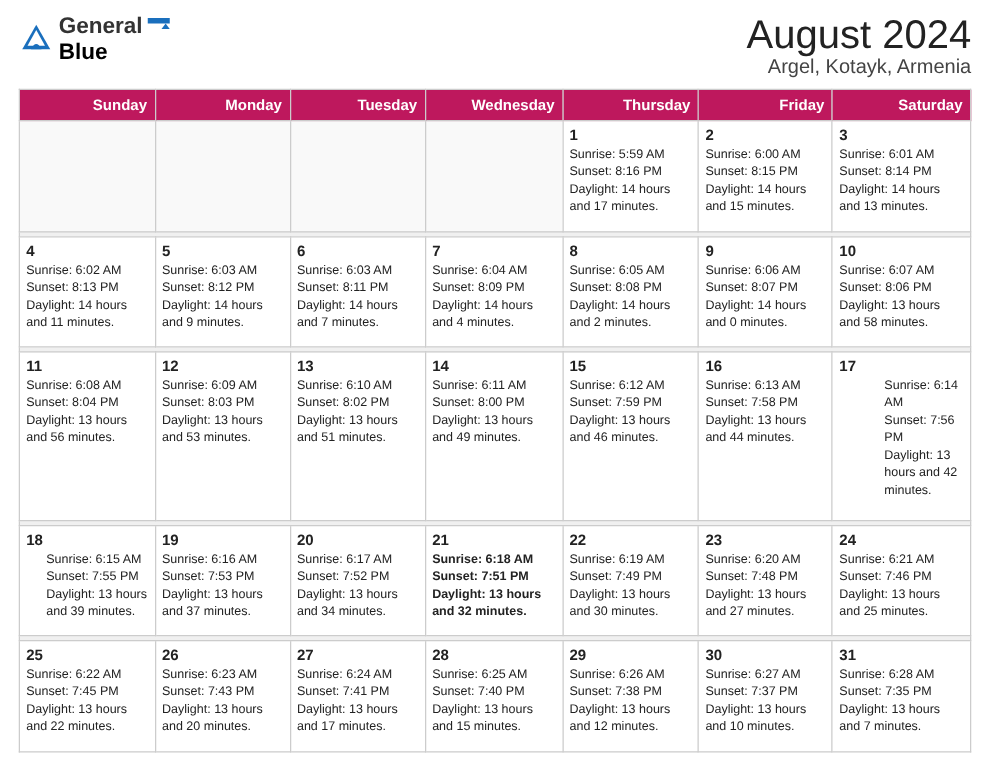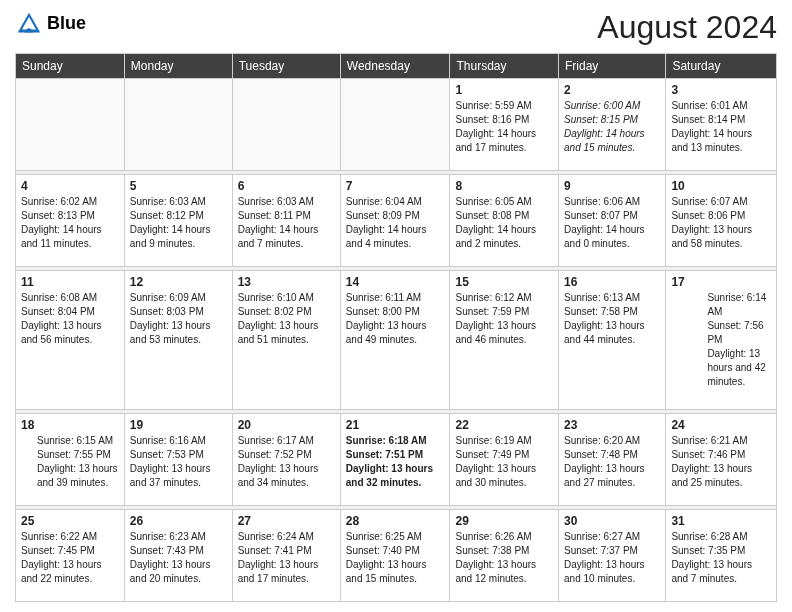--- a/index.html
+++ b/index.html
@@ -57,25 +57,25 @@
     .subtitle {
       font-size: 16px;
       color: #444;
     }
     .calendar {
       width: 100%;
       border-collapse: collapse;
       flex: 1;
     }
     .calendar th {
-      background: #404040;
+      background: #be185d;
       color: #fff;
       font-size: 12px;
-      font-weight: normal;
-      text-align: left;
+      font-weight: bold;
+      text-align: right;
       padding: 5px 6px;
       border: 1px solid #ccc;
     }
     .calendar td {
       vertical-align: top;
       border: 1px solid #ccc;
       padding: 4px 5px;
       width: 113px;
       min-height: 75px;
       font-size: 10px;
@@ -107,25 +107,33 @@
 <div class="page">
   <div class="header">
     <div class="logo">
       <svg class="logo-icon" viewBox="0 0 40 40">
         <polygon points="20,4 36,32 4,32" fill="#1a6fbd"></polygon>
         <polygon points="20,10 30,28 10,28" fill="#fff"></polygon>
         <polygon points="20,6 34,30 6,30" fill="none" stroke="#1a6fbd" stroke-width="0"></polygon>
         <path d="M14,32 Q20,20 26,32" fill="#1a6fbd"></path>
       </svg>
       <div>
+        <div style="display:flex;align-items:center;">
+          <span class="logo-text-general">General</span>
+          <svg width="22" height="22" viewBox="0 0 40 40" style="margin-left:2px;vertical-align:middle;">
+            <rect x="4" y="8" width="32" height="8" fill="#1a6fbd"></rect>
+            <path d="M30,16 L36,24 L24,24 Z" fill="#1a6fbd"></path>
+          </svg>
+        </div>
         <div class="logo-text-blue">Blue</div>
       </div>
     </div>
     <div class="title-block">
       <div class="main-title">August 2024</div>
+      <div class="subtitle">Argel, Kotayk, Armenia</div>
     </div>
   </div>
 
   <table class="calendar">
     <thead>
       <tr>
 
       <th>Sunday</th>
           <th>Monday</th>
           <th>Tuesday</th>
@@ -142,21 +150,21 @@
           <td class="empty"></td>
           <td class="empty"></td>
           <td>
             <span class="day-num">1</span>
             <div class="day-info" style="white-space: pre-line;">Sunrise: 5:59 AM
 Sunset: 8:16 PM
 Daylight: 14 hours and 17 minutes.</div>
           </td>
           <td>
             <span class="day-num">2</span>
-            <div class="day-info" style="white-space: pre-line; font-style: italic;">Sunrise: 6:00 AM
+            <div class="day-info" style="white-space: pre-line;">Sunrise: 6:00 AM
 Sunset: 8:15 PM
 Daylight: 14 hours and 15 minutes.</div>
           </td>
           <td>
             <span class="day-num">3</span>
             <div class="day-info" style="white-space: pre-line;">Sunrise: 6:01 AM
 Sunset: 8:14 PM
 Daylight: 14 hours and 13 minutes.</div>
           </td>
         </tr>

